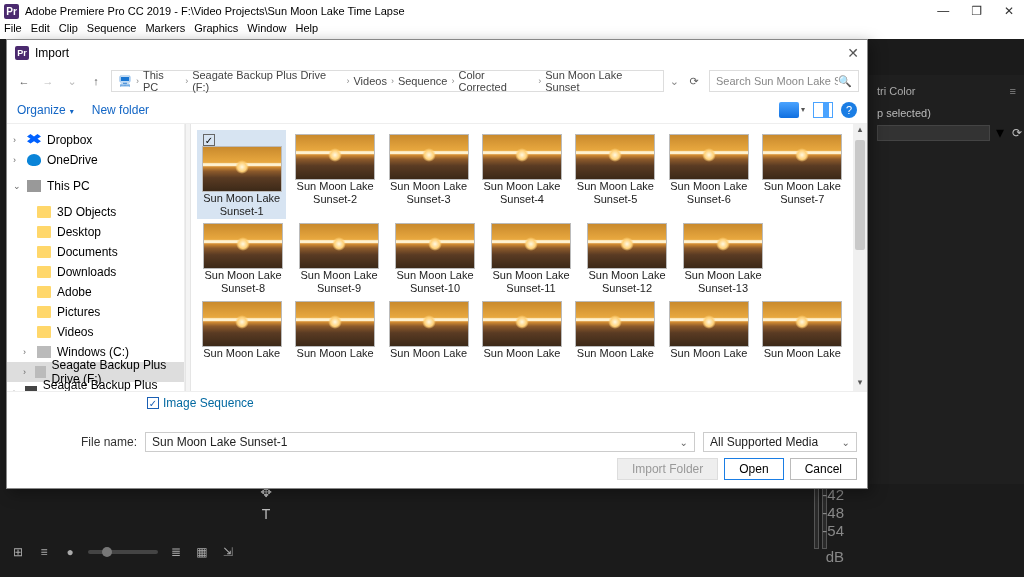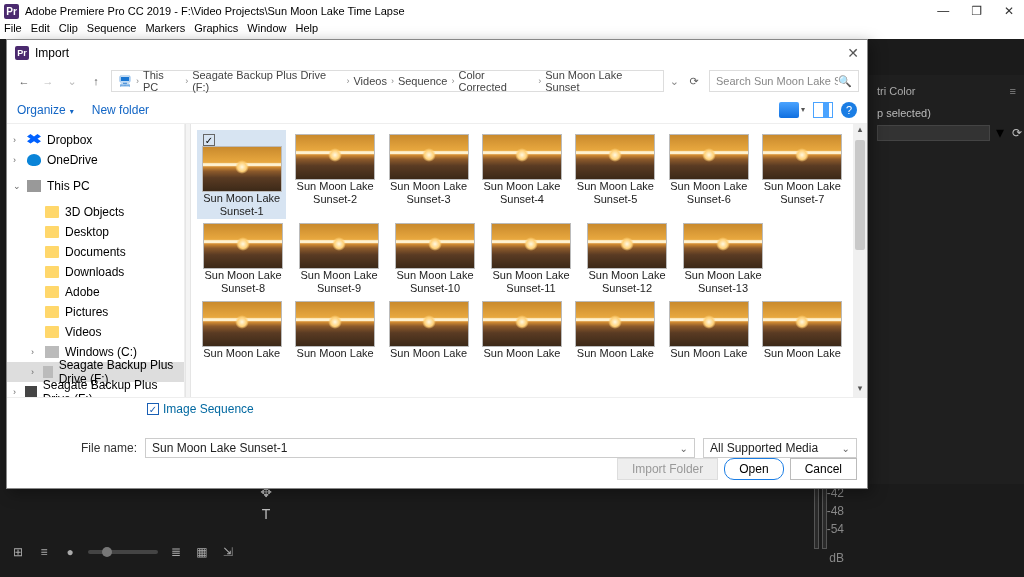--- a/index.html
+++ b/index.html
@@ -25,21 +25,21 @@
 
 .pp-bottom { position: absolute; left: 0; right: 0; bottom: 0; height: 93px; background: #1b1b1b; }
 .pp-bottom .toolcol { position: absolute; left: 252px; top: 0; width: 28px; height: 55px; display: flex; flex-direction: column; align-items: center; gap: 6px; color: #bbb; font-size: 14px; }
 .pp-bottom .btnrow { position: absolute; left: 10px; bottom: 18px; display: flex; gap: 10px; color: #aaa; font-size: 12px; align-items: center; }
 .pp-bottom .btnrow .glyph { width: 16px; text-align: center; }
 .pp-bottom .btnrow .slider { width: 70px; height: 4px; background: #444; border-radius: 2px; position: relative; }
 .pp-bottom .btnrow .slider::after { content: ""; position: absolute; left: 20%; top: -3px; width: 10px; height: 10px; background: #777; border-radius: 50%; }
 .pp-bottom .audio-meter { position: absolute; right: 180px; top: 0; bottom: 10px; width: 40px; }
 .pp-bottom .audio-meter .bar { position: absolute; left: 10px; top: 0; bottom: 18px; width: 5px; background: linear-gradient(#2a2a2a,#2a2a2a); border: 1px solid #555; }
 .pp-bottom .audio-meter .bar2 { left: 18px; }
-.pp-bottom .audio-meter .lbl { position: absolute; right: 0; font-size: 12px; color: #888; }
+.pp-bottom .audio-meter .lbl { position: absolute; right: 0; font-size: 15px; color: #888; }
 
 
 .dialog { position: absolute; left: 6px; top: 39px; width: 862px; height: 450px; background: #fff; border: 1px solid #888; box-shadow: 4px 4px 14px rgba(0,0,0,.35); display: flex; flex-direction: column; }
 .dlg-title { height: 26px; display: flex; align-items: center; padding: 0 8px; font-size: 12px; }
 .dlg-title .pr-ic { width: 14px; height: 14px; background: #4b2a6f; color: #fff; display: inline-flex; align-items: center; justify-content: center; font-weight: bold; font-size: 9px; margin-right: 6px; border-radius: 2px; }
 .dlg-title .close { margin-left: auto; color: #555; font-size: 14px; cursor: pointer; }
 
 
 .dlg-nav { height: 30px; display: flex; align-items: center; gap: 6px; padding: 0 8px; font-size: 11px; color: #444; }
 .dlg-nav .navbtn { width: 18px; text-align: center; color: #555; }
@@ -62,21 +62,21 @@
 .dlg-tools .view-pane { background: #fff; border: 1px solid #4aa3ff; position: relative; }
 .dlg-tools .view-pane::after { content: ""; position: absolute; left: 50%; top: 0; bottom: 0; width: 6px; background: #4aa3ff; }
 .dlg-tools .help { width: 16px; height: 16px; border-radius: 50%; background: #1a7de4; color: #fff; display: inline-flex; align-items: center; justify-content: center; font-size: 11px; }
 
 
 .dlg-body { flex: 1; display: flex; min-height: 0; }
 
 
 .dlg-side { width: 178px; border-right: 1px solid #eee; overflow-y: auto; font-size: 12px; padding-top: 6px; }
 .dlg-side .item { display: flex; align-items: center; height: 20px; padding: 0 6px; gap: 6px; cursor: pointer; }
-.dlg-side .item.lvl1 { padding-left: 24px; }
+.dlg-side .item.lvl1 { padding-left: 16px; }
 .dlg-side .item.sel { background: #ddd; }
 .dlg-side .arrow { width: 8px; font-size: 9px; color: #666; }
 .dlg-side .ic { width: 14px; height: 12px; display: inline-block; }
 .dlg-side .ic.folder { background: #ffd76b; border-radius: 1px; }
 .dlg-side .ic.dropbox { background: #0061ff; clip-path: polygon(25% 0,50% 20%,75% 0,100% 20%,75% 40%,100% 60%,75% 80%,50% 60%,25% 80%,0 60%,25% 40%,0 20%); }
 .dlg-side .ic.onedrive { background: #0a84d8; border-radius: 50% 50% 40% 40%; }
 .dlg-side .ic.pc { background: #999; }
 .dlg-side .ic.drive { background: #bbb; }
 .dlg-side .ic.drive-b { background: #444; }
 
@@ -102,24 +102,24 @@
 .dlg-footer { border-top: 1px solid #eee; padding: 4px 10px 8px; font-size: 12px; }
 .dlg-footer .imgseq { display: flex; align-items: center; gap: 4px; margin-left: 130px; margin-bottom: 22px; }
 .dlg-footer .imgseq .cb { width: 12px; height: 12px; border: 1px solid #1a5fb4; display: inline-flex; align-items: center; justify-content: center; color: #1a5fb4; font-size: 10px; }
 .dlg-footer .imgseq .lbl { color: #0369a1; }
 .dlg-footer .row { display: flex; align-items: center; gap: 8px; }
 .dlg-footer .lbl-fn { width: 120px; text-align: right; color: #333; }
 .dlg-footer .fname { flex: 1; height: 20px; border: 1px solid #ccc; padding: 0 6px; display: flex; align-items: center; color: #222; }
 .dlg-footer .fname .dd { margin-left: auto; color: #666; font-size: 10px; }
 .dlg-footer .ftype { width: 154px; height: 20px; border: 1px solid #ccc; padding: 0 6px; display: flex; align-items: center; color: #222; }
 .dlg-footer .ftype .dd { margin-left: auto; color: #666; font-size: 10px; }
-.dlg-footer .btnrow { display: flex; justify-content: flex-end; gap: 6px; }
+.dlg-footer .btnrow { display: flex; justify-content: flex-end; gap: 6px; margin-top: 6px; }
 .dlg-footer .btn { height: 22px; padding: 0 14px; border: 1px solid #bbb; background: #fff; font-size: 12px; display: inline-flex; align-items: center; }
 .dlg-footer .btn.disabled { color: #999; background: #eee; border-color: #ddd; }
-.dlg-footer .btn.primary { border-color: #1a7de4; border-radius: 10px; }
+.dlg-footer .btn.primary { border-color: #1a7de4; }
 </style>
 </head>
 <body>
 
 <div class="app-titlebar">
   <span class="app-icon">Pr</span>
   <span>Adobe Premiere Pro CC 2019 - F:\Video Projects\Sun Moon Lake Time Lapse</span>
   <div class="win-btns">
     <span>—</span>
     <span>❐</span>

